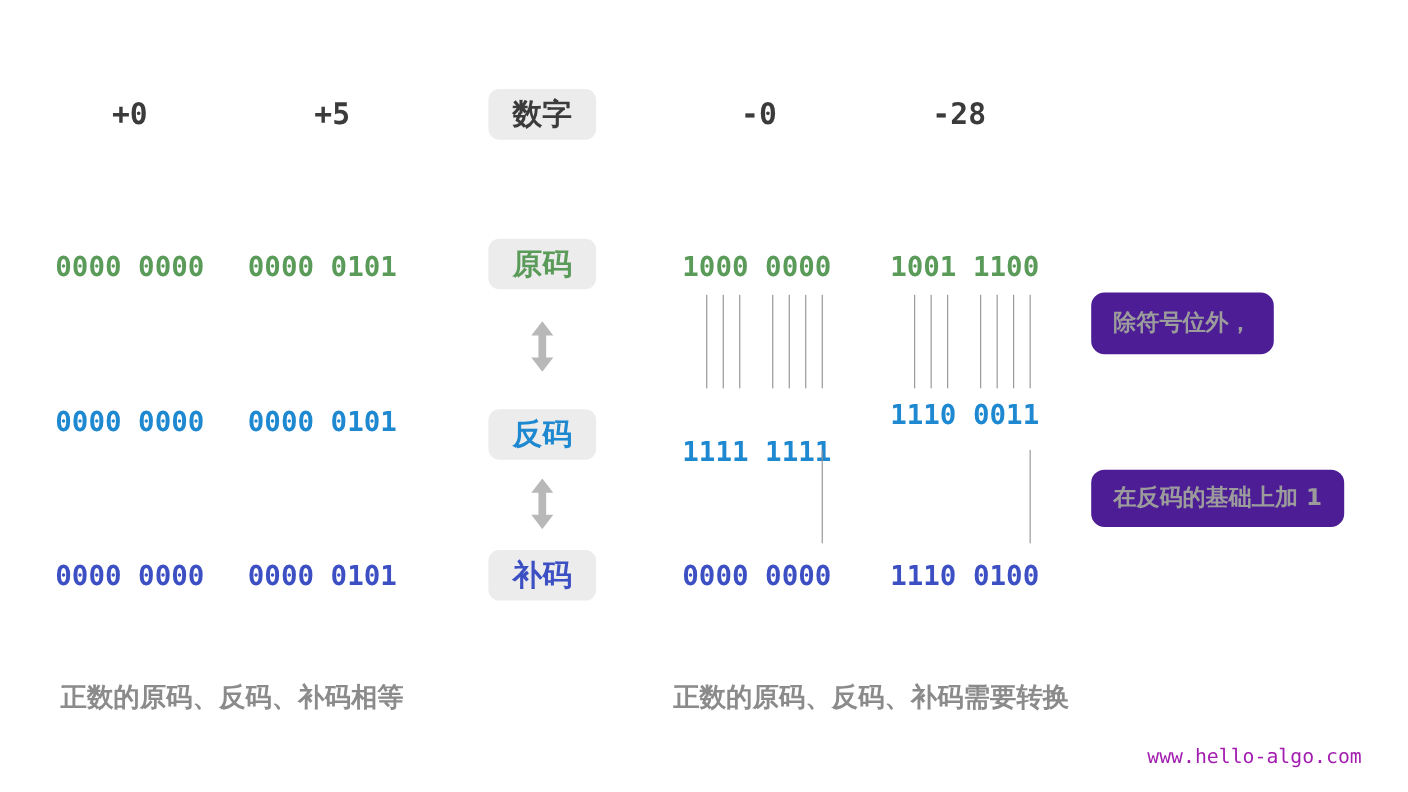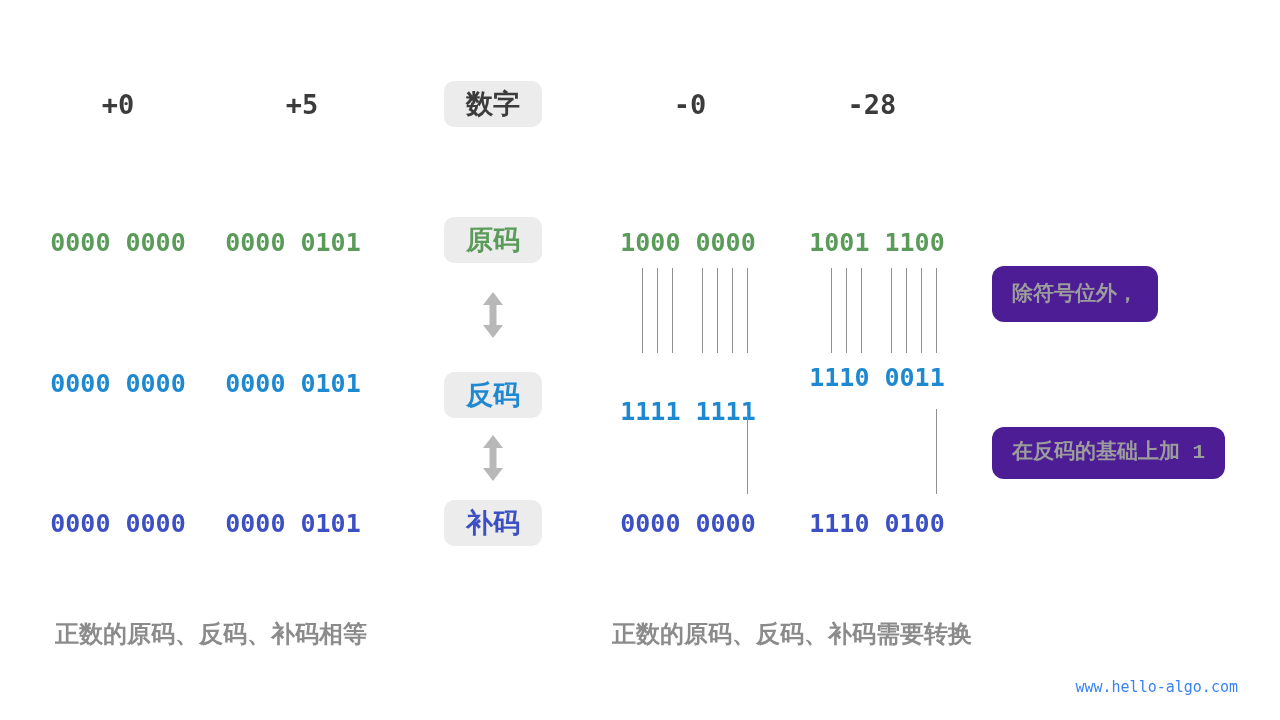--- a/index.html
+++ b/index.html
@@ -72,36 +72,36 @@
     position: absolute;
     background: #4c1d95;
     border-radius: 12px;
     color: #9c9c9c;
     font-weight: bold;
     font-size: 21px;
     line-height: 1.7;
     white-space: nowrap;
   }
   .note1 { left: 992px; top: 266px; padding: 10px 20px; }
-  .note2 { left: 992px; top: 427px; padding: 8px 20px; font-family: Liberation Mono, monospace; }
+  .note2 { left: 992px; top: 427px; padding: 8px 20px; }
   
   .caption {
     position: absolute;
     color: #8b8b8b;
     font-weight: bold;
     font-size: 24px;
     white-space: nowrap;
   }
   .watermark {
     position: absolute;
     right: 42px;
     top: 678px;
     font-family: "DejaVu Sans Mono", "Liberation Mono", monospace;
-    font-size: 15px;
-    color: #3b82f6;
+    font-size: 18px;
+    color: #a21caf;
     white-space: nowrap;
     text-align: center;
   }
 </style>
 </head>
 <body>
 
 <div class="stage">
 
   <span class="num-label mono" style="left:118px; top:104px;">+0</span>

